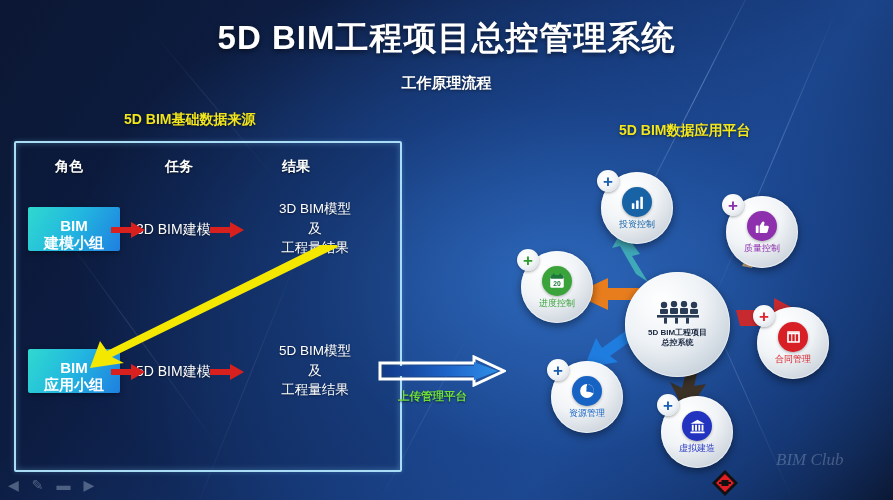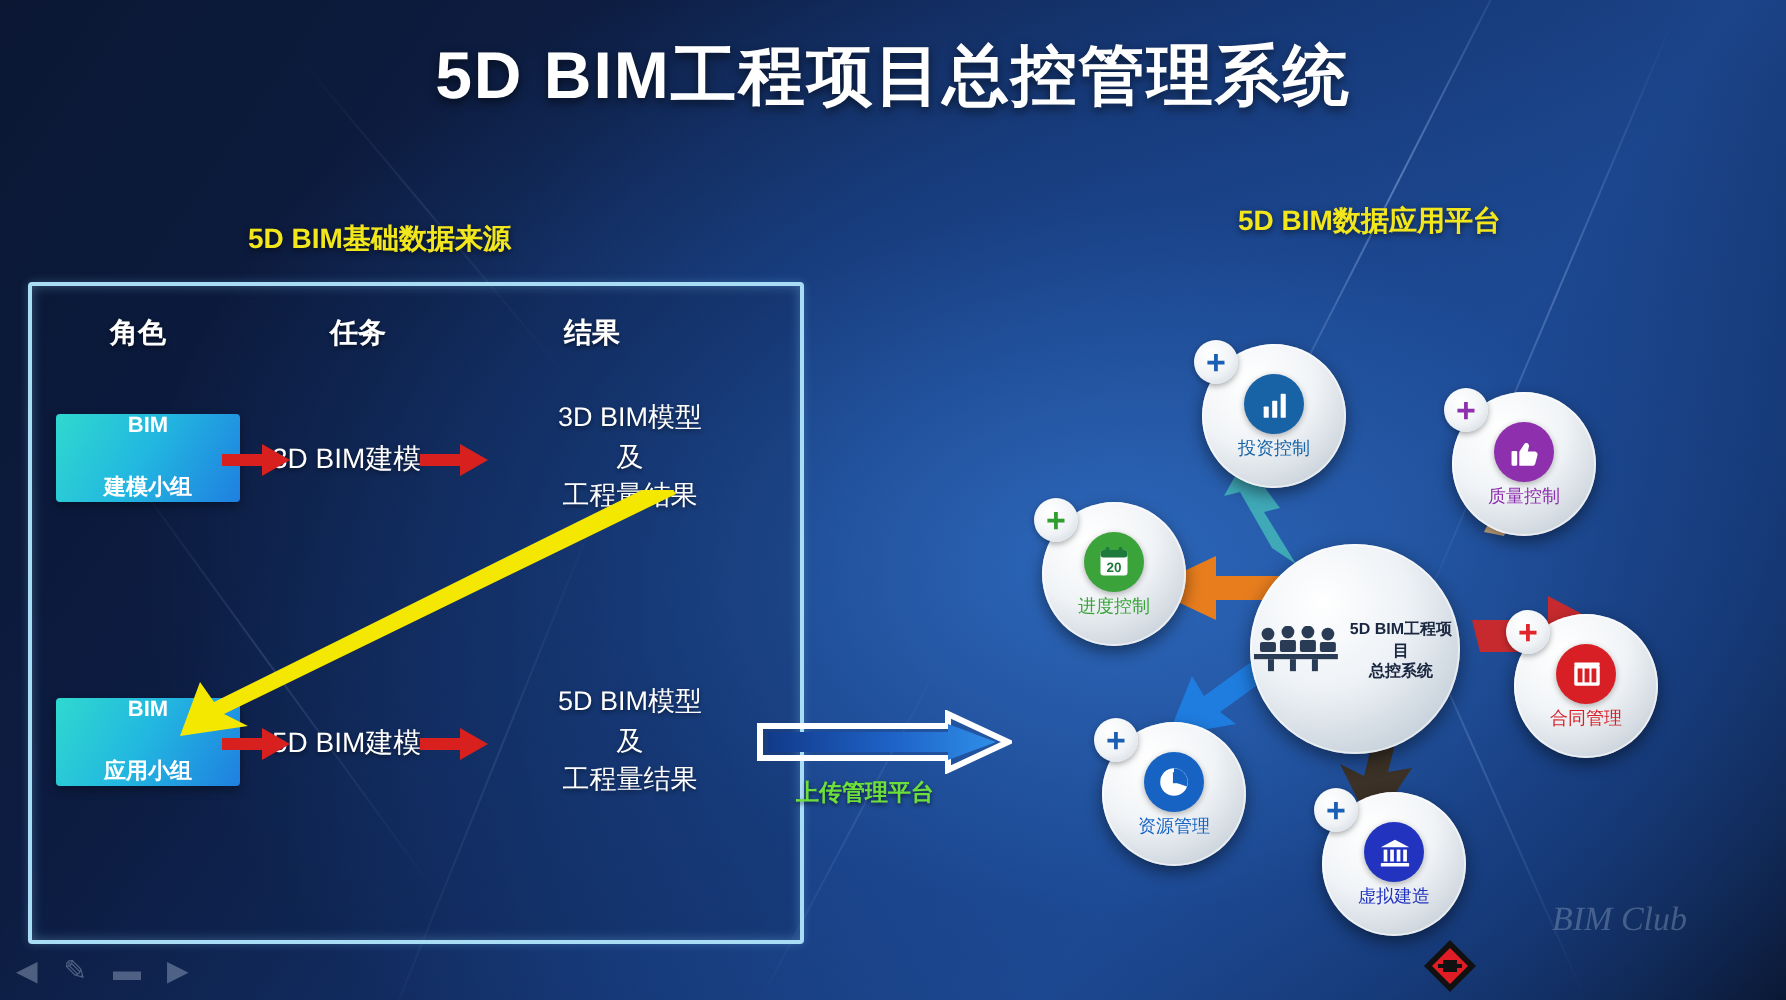--- a/index.html
+++ b/index.html
@@ -37,43 +37,43 @@
     position: absolute; left: 0; top: 74px; width: 893px; text-align: center;
     font-size: 15px; font-weight: bold; color: #ffffff;
     text-shadow: 0 1px 3px rgba(0,0,0,0.5);
   }
 
   .section-head {
     position: absolute; font-size: 14px; font-weight: bold; color: #f2e61c;
     text-shadow: 0 1px 3px rgba(0,0,0,0.6); white-space: nowrap;
   }
   #left-head  { left: 124px; top: 111px; }
-  #right-head { left: 607px; top: 102px; padding-left: 12px; }
+  #right-head { left: 607px; top: 122px; padding-left: 12px; }
 
   
   #left-panel {
     position: absolute; left: 14px; top: 141px; width: 388px; height: 331px;
     border: 2px solid #a9dcf5; border-radius: 2px;
     box-shadow: 0 0 6px rgba(140,205,245,0.35) inset, 0 0 5px rgba(130,200,245,0.25);
     background: rgba(10,26,60,0.20);
   }
   .col-head {
     position: absolute; top: 158px; font-size: 14px; font-weight: bold; color: #ffffff;
     text-shadow: 0 1px 2px rgba(0,0,0,0.6);
   }
   #ch0 { left: 55px; }
   #ch1 { left: 165px; }
   #ch2 { left: 282px; }
 
   .role-box {
     position: absolute; width: 92px; height: 44px;
     background: linear-gradient(120deg, #2fd9cf 0%, #22b7e0 48%, #1f7fe0 100%);
     border-radius: 2px;
-    display: flex; flex-direction: column; align-items: center; justify-content: space-between;
-    color: #ffffff; font-weight: bold; font-size: 11px; line-height: 1.15;
+    display: flex; flex-direction: column; align-items: center; justify-content: flex-end;
+    color: #ffffff; font-weight: bold; font-size: 15px; line-height: 1.15;
     box-shadow: 0 2px 5px rgba(0,0,0,0.35);
   }
   #role0 { left: 28px; top: 207px; }
   #role1 { left: 28px; top: 349px; }
 
   .task-txt {
     position: absolute; font-size: 14px; color: #ffffff; white-space: nowrap;
     text-shadow: 0 1px 2px rgba(0,0,0,0.5);
   }
   #task0 { left: 136px; top: 221px; }
@@ -102,21 +102,21 @@
     position: absolute; left: 398px; top: 389px; font-size: 11.5px; color: #6ddf3a;
     font-weight: bold; text-shadow: 0 1px 2px rgba(0,0,0,0.6); white-space: nowrap;
   }
 
   
   #hub {
     position: absolute; left: 625px; top: 272px; width: 105px; height: 105px;
     border-radius: 50%;
     background: radial-gradient(circle at 34% 28%, #ffffff 0%, #eef2f6 42%, #c9d3dc 78%, #aab6c2 100%);
     box-shadow: 0 3px 9px rgba(0,0,0,0.45), 0 0 0 1px rgba(255,255,255,0.5) inset;
-    display: flex; flex-direction: row; align-items: center; justify-content: center;
+    display: flex; flex-direction: column; align-items: center; justify-content: center;
     z-index: 6;
   }
   #hub .hub-label {
     font-size: 8px; font-weight: bold; color: #1a2740; line-height: 1.3;
     text-align: center; margin-top: 3px;
   }
   .node {
     position: absolute; width: 72px; height: 72px; border-radius: 50%;
     background: radial-gradient(circle at 34% 26%, #ffffff 0%, #f1f4f7 44%, #ccd4dc 80%, #b0bac5 100%);
     box-shadow: 0 3px 8px rgba(0,0,0,0.45), 0 0 0 1px rgba(255,255,255,0.55) inset;
@@ -160,20 +160,21 @@
 
   <div class="streak s1"></div>
   <div class="streak s2"></div>
   <div class="streak s3"></div>
   <div class="streak s4"></div>
   <div class="streak s5"></div>
   <div class="streak s6"></div>
   <div class="streak s7"></div>
 
   <div id="title">5D BIM工程项目总控管理系统</div>
+  <div id="subtitle">工作原理流程</div>
 
   <div id="left-head" class="section-head">5D BIM基础数据来源</div>
   <div id="right-head" class="section-head">5D BIM数据应用平台</div>
 
   <div id="left-panel"></div>
 
   <div id="ch0" class="col-head">角色</div>
   <div id="ch1" class="col-head">任务</div>
   <div id="ch2" class="col-head">结果</div>
 

